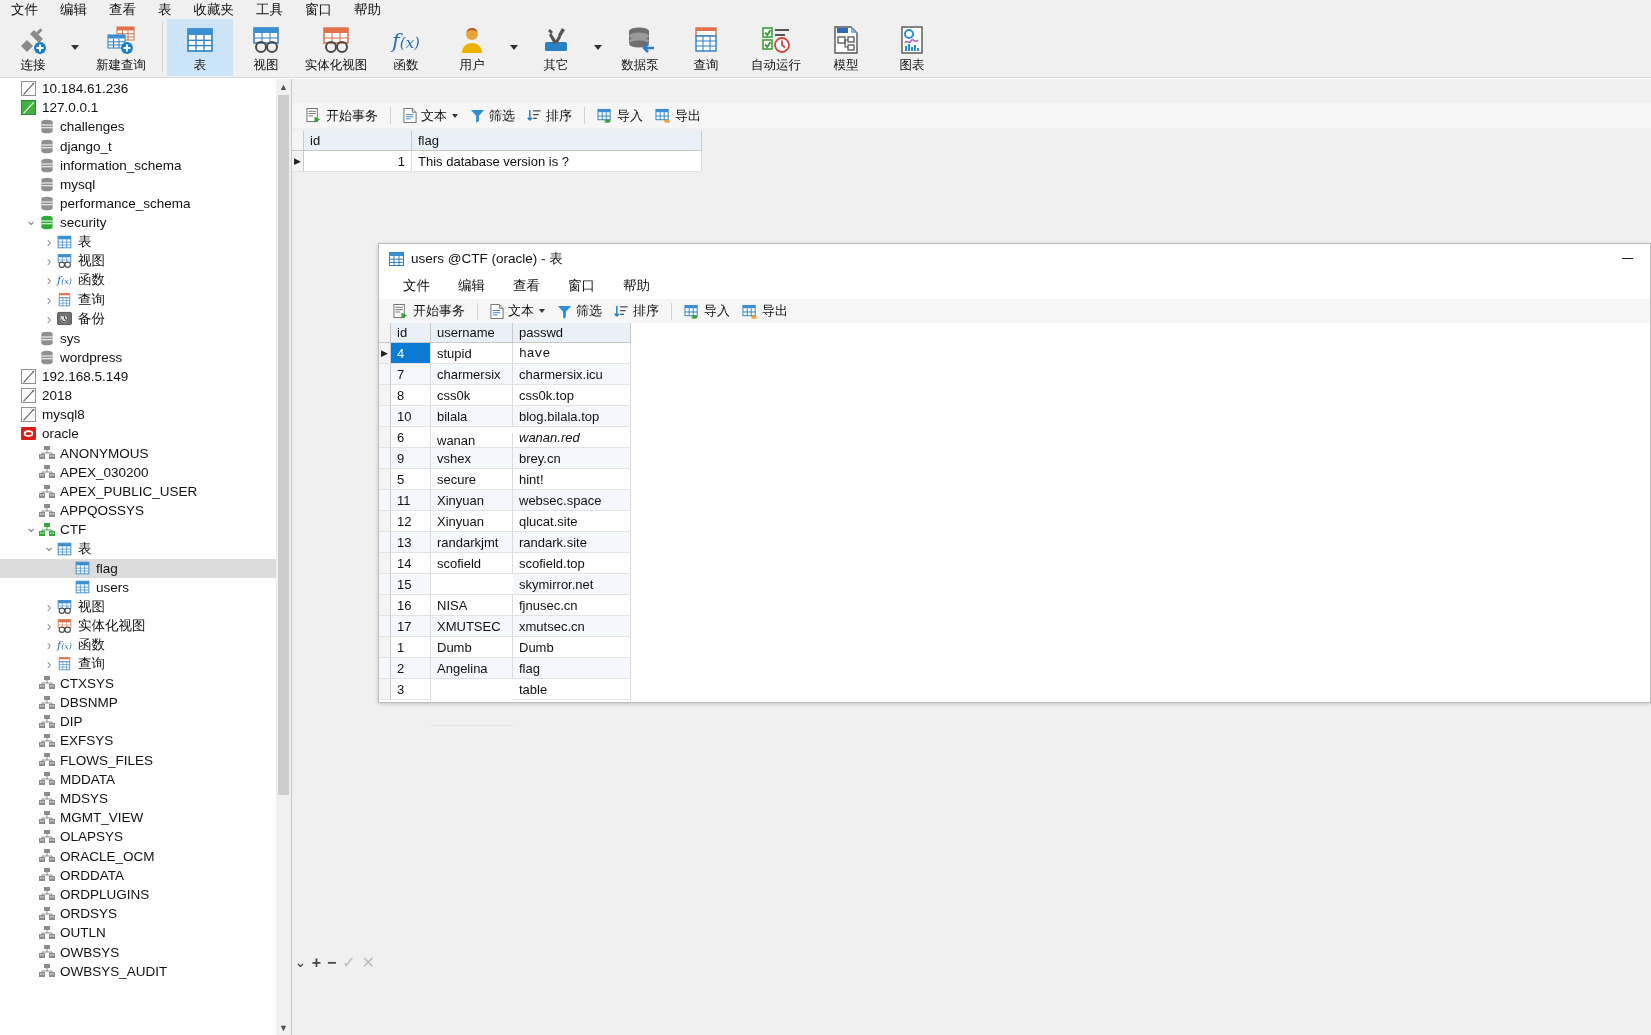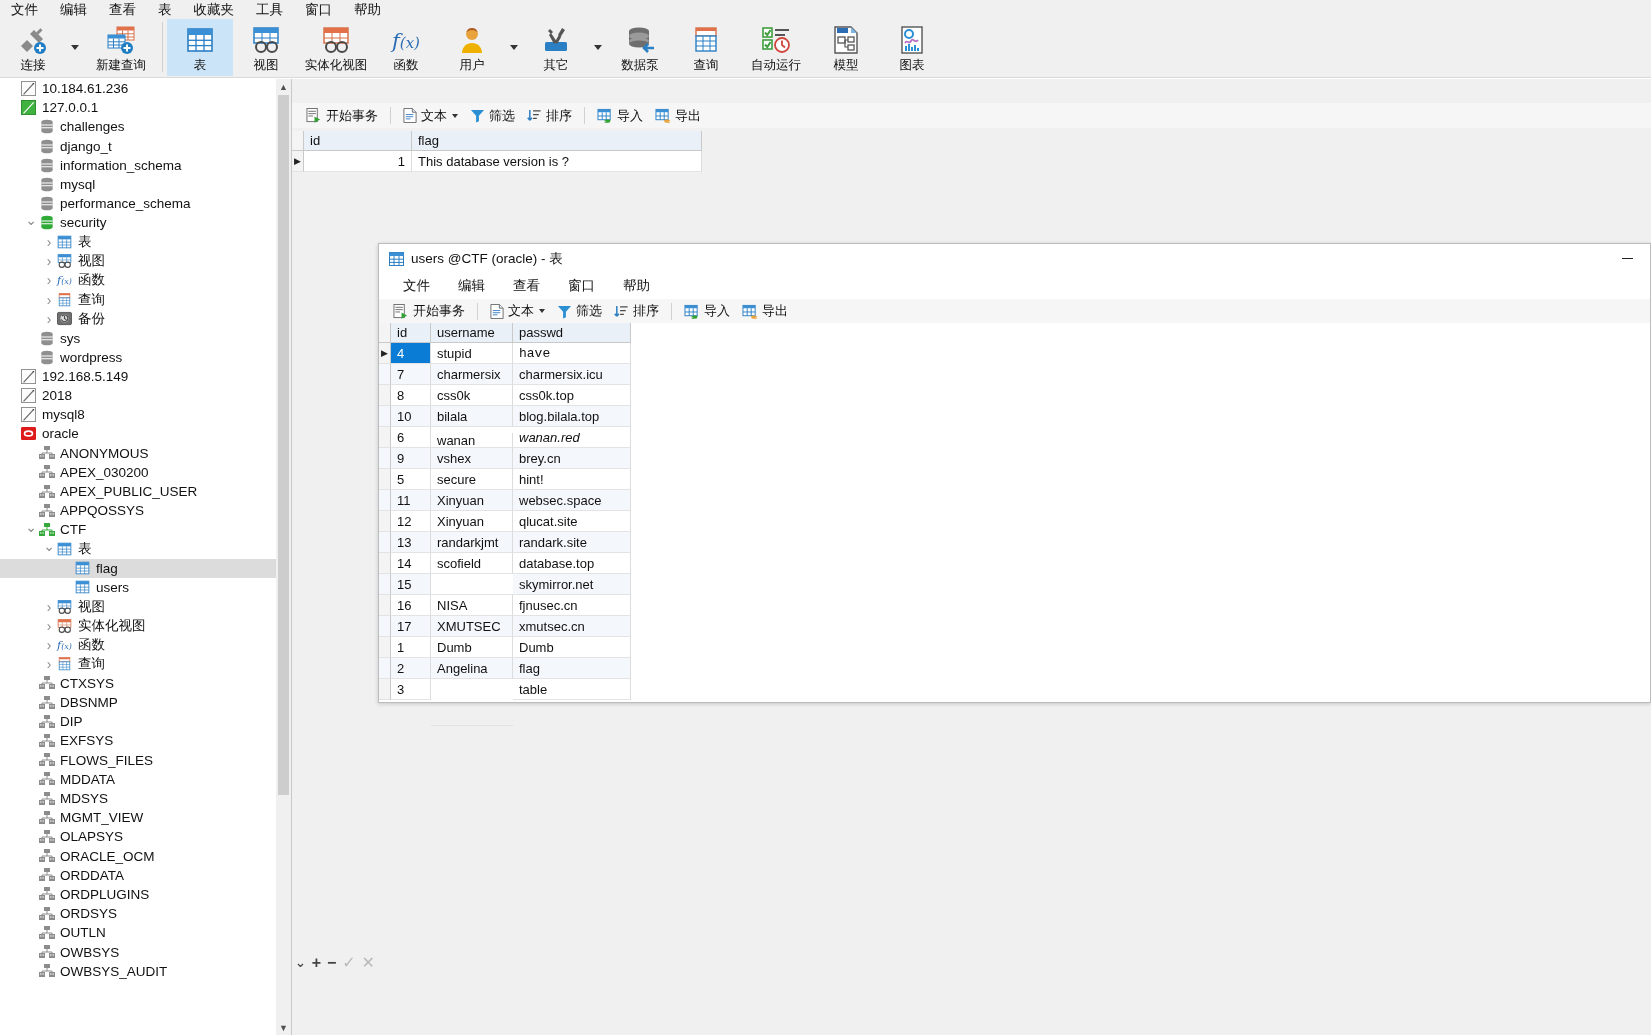--- a/index.html
+++ b/index.html
@@ -1452,21 +1452,21 @@
         <div class="grow alt">
           <div class="gc rowhdr" style="width: 12px;"></div>
           <div class="gc" style="width: 40px;">13</div>
           <div class="gc" style="width: 82px;">randarkjmt</div>
           <div class="gc" style="width: 118px;">randark.site</div>
         </div>
         <div class="grow">
           <div class="gc rowhdr" style="width: 12px;"></div>
           <div class="gc" style="width: 40px;">14</div>
           <div class="gc" style="width: 82px;">scofield</div>
-          <div class="gc" style="width: 118px;">database.top</div>
+          <div class="gc" style="width: 118px;">scofield.top</div>
         </div>
         <div class="grow alt">
           <div class="gc rowhdr" style="width: 12px;"></div>
           <div class="gc" style="width: 40px;">15</div>
           <div class="gc" style="width: 82px; margin-top: 20px;">skymirror</div>
           <div class="gc" style="width: 118px;">skymirror.net</div>
         </div>
         <div class="grow">
           <div class="gc rowhdr" style="width: 12px;"></div>
           <div class="gc" style="width: 40px;">16</div>

